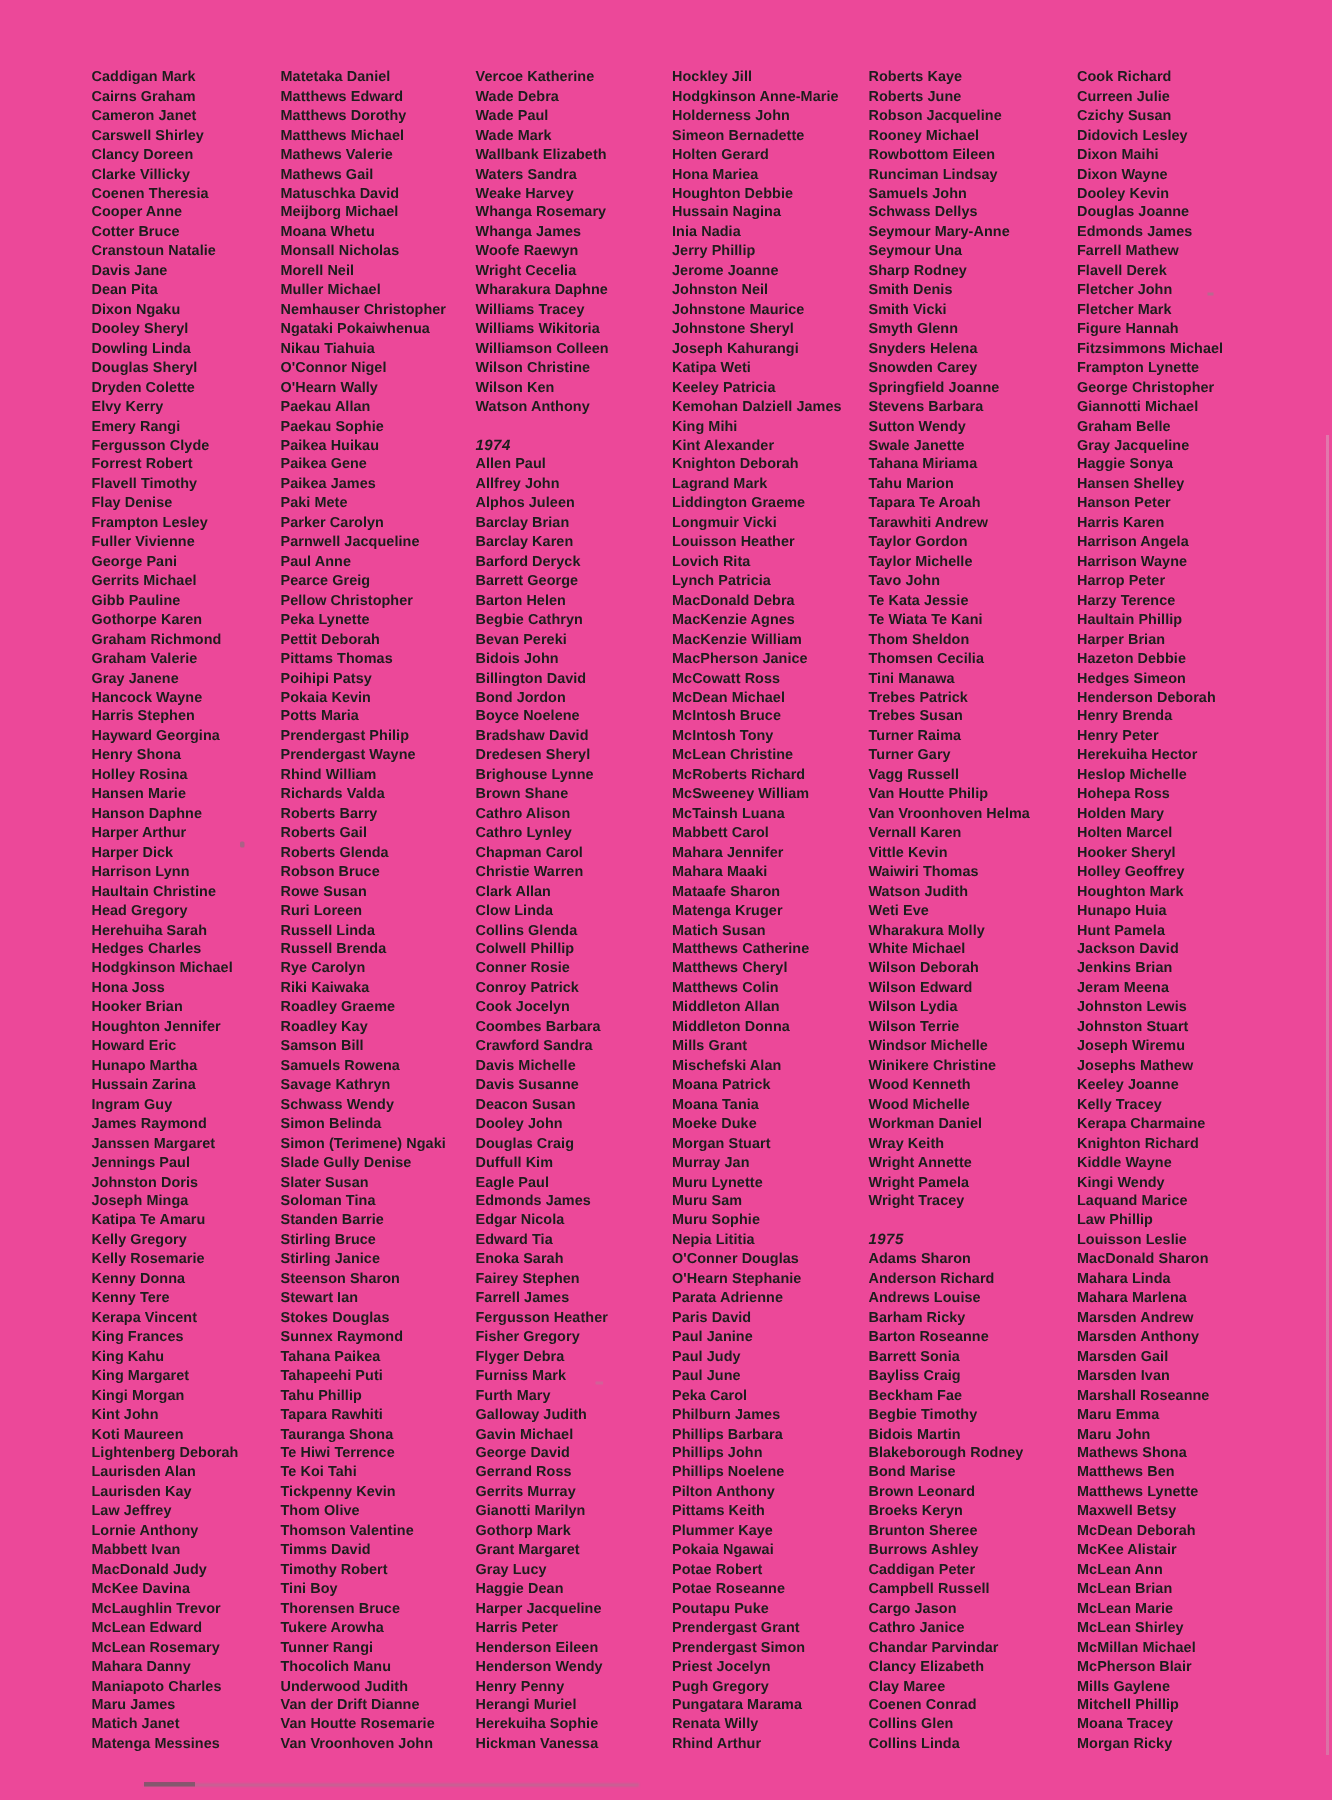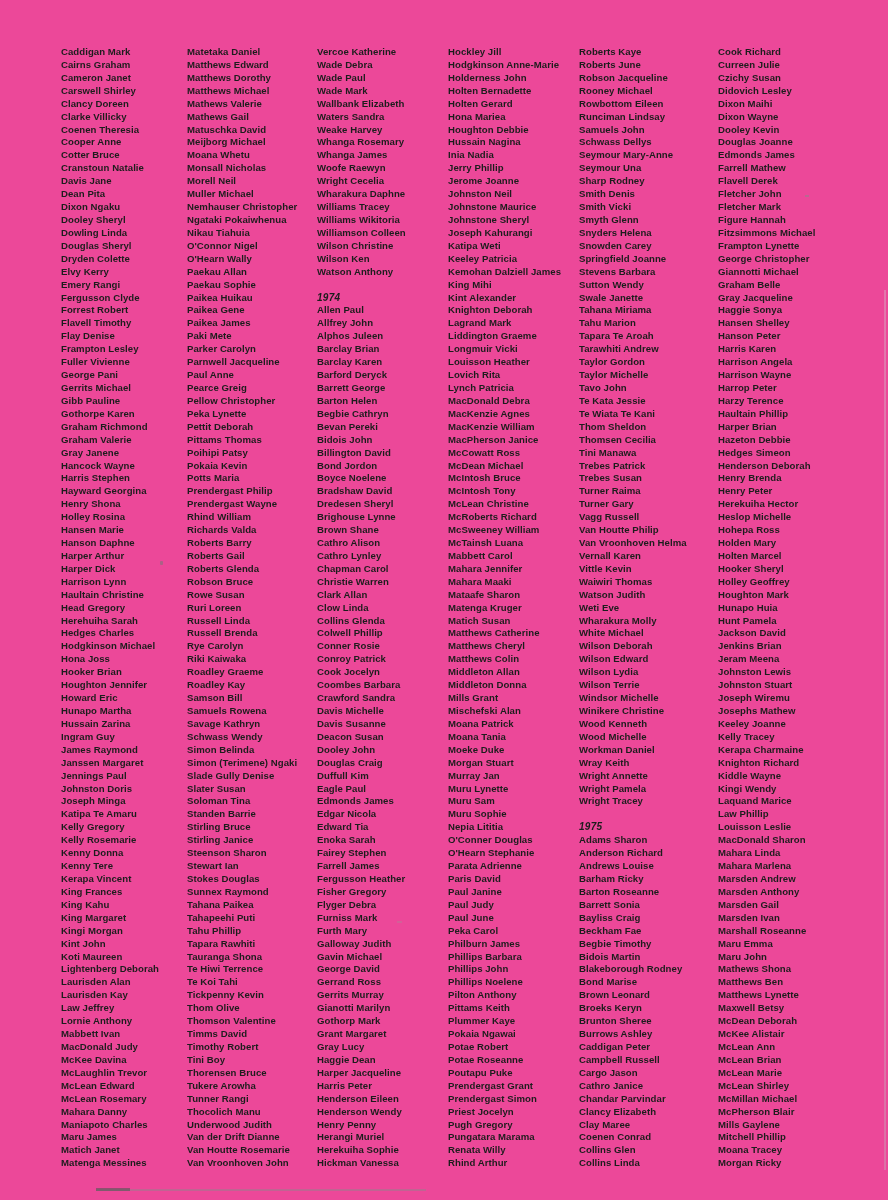--- a/index.html
+++ b/index.html
@@ -309,21 +309,21 @@
       <div class="row">Henderson Wendy</div>
       <div class="row">Henry Penny</div>
       <div class="row">Herangi Muriel</div>
       <div class="row">Herekuiha Sophie</div>
       <div class="row">Hickman Vanessa</div>
     </div>
   <div class="col col-4">
       <div class="row">Hockley Jill</div>
       <div class="row">Hodgkinson Anne-Marie</div>
       <div class="row">Holderness John</div>
-      <div class="row">Holten Bernadette</div>
+      <div class="row">Simeon Bernadette</div>
       <div class="row">Holten Gerard</div>
       <div class="row">Hona Mariea</div>
       <div class="row">Houghton Debbie</div>
       <div class="row">Hussain Nagina</div>
       <div class="row">Inia Nadia</div>
       <div class="row">Jerry Phillip</div>
       <div class="row">Jerome Joanne</div>
       <div class="row">Johnston Neil</div>
       <div class="row">Johnstone Maurice</div>
       <div class="row">Johnstone Sheryl</div>

